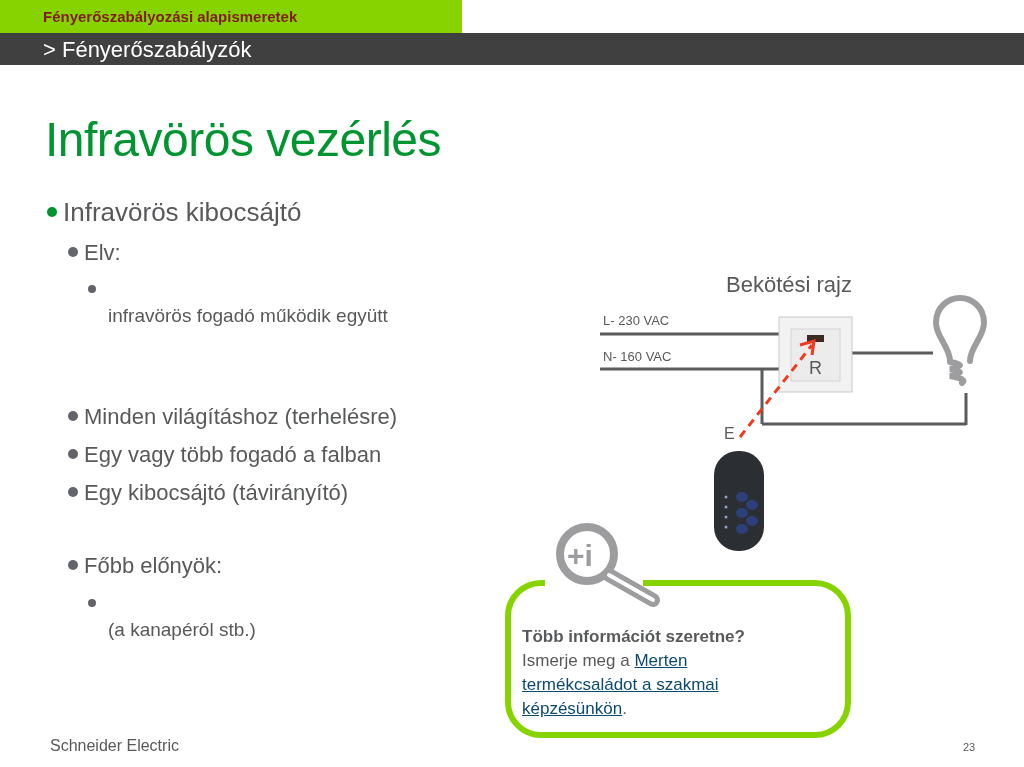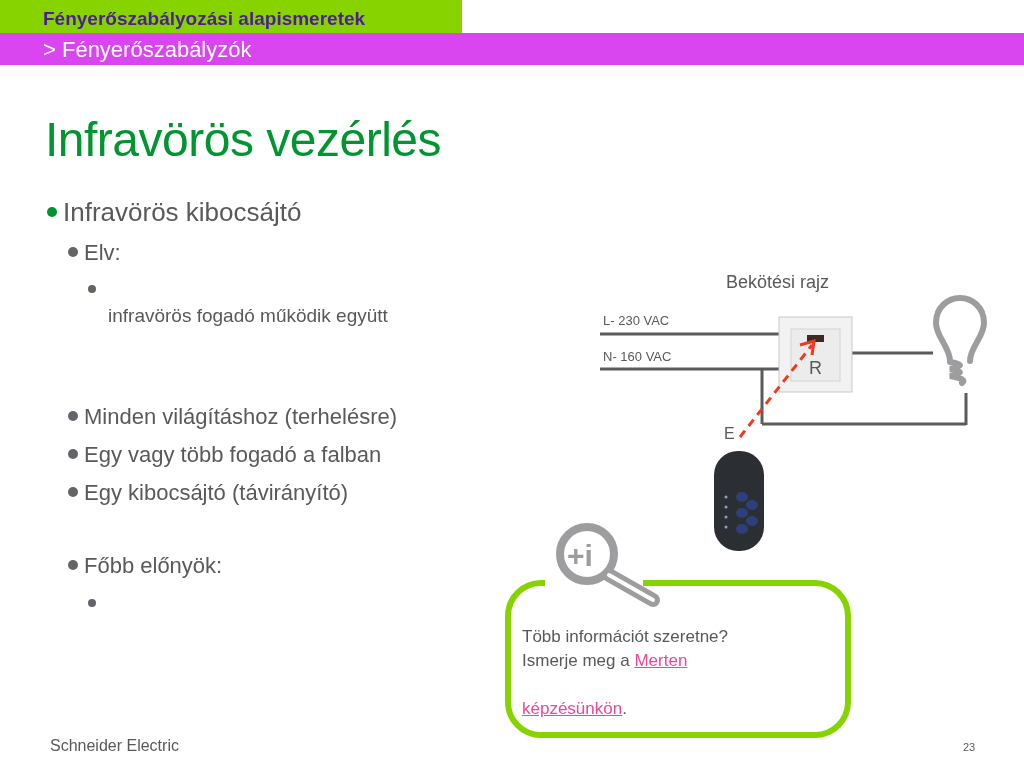--- a/index.html
+++ b/index.html
@@ -1,37 +1,37 @@
 <!DOCTYPE html>
 <html><head>
 <meta charset="utf-8">
 <style>
   html, body { margin: 0; padding: 0; }
   body { width: 1024px; height: 767px; position: relative; background: #ffffff; overflow: hidden; font-family: "Liberation Sans", sans-serif; }
   .top-bar { position: absolute; left: 0; top: 0; width: 462px; height: 33px; background: #87d300; }
-  .top-bar span { position: absolute; left: 43px; top: 8px; color: #4c1d95; font-size: 19px; font-weight: bold; }
-  .sub-bar { position: absolute; left: 0; top: 33px; width: 1024px; height: 32px; background: #d946ef; }
+  .top-bar span { position: absolute; left: 43px; top: 8px; color: #7f1d1d; font-size: 15px; font-weight: bold; }
+  .sub-bar { position: absolute; left: 0; top: 33px; width: 1024px; height: 32px; background: #404040; }
   .sub-bar span { position: absolute; left: 43px; top: 4px; color: #ffffff; font-size: 22px; }
   .title { position: absolute; left: 45px; top: 112px; color: #009530; font-size: 48px; margin: 0; font-weight: normal; letter-spacing: -0.5px; }
   .b { position: absolute; color: #58595b; white-space: nowrap; }
   .b .dot { display: inline-block; border-radius: 50%; vertical-align: middle; }
   .l1 { left: 47px; font-size: 26px; }
   .l1 .dot { width: 10px; height: 10px; background: #009530; margin-right: 6px; position: relative; top: -2px; }
   .l2 { left: 68px; font-size: 22px; }
   .l2 .dot { width: 10px; height: 10px; background: #626469; margin-right: 6px; position: relative; top: -2px; }
   .l3 { left: 88px; font-size: 19px; line-height: 26px; }
   .l3 .dot { width: 8px; height: 8px; background: #626469; margin-right: 8px; position: relative; top: -2px; }
   .l3 .cont { display: block; padding-left: 20px; }
   .diagram { position: absolute; left: 590px; top: 265px; width: 420px; height: 300px; }
-  .diag-label { position: absolute; font-size: 18px; color: #58595b; }
+  .diag-label { position: absolute; font-size: 22px; color: #58595b; }
   .info-box { position: absolute; left: 505px; top: 580px; width: 346px; height: 158px; border: 6px solid #87d300; border-radius: 36px; box-sizing: border-box; }
   .info-gap { position: absolute; left: 545px; top: 575px; width: 98px; height: 14px; background: #ffffff; }
   .info-text { position: absolute; left: 522px; top: 625px; font-size: 17px; line-height: 24px; color: #58595b; width: 310px; }
-  .info-text .bold { font-weight: normal; }
-  .info-text a { color: #ec4899; text-decoration: underline; }
+  .info-text .bold { font-weight: bold; }
+  .info-text a { color: #0c4a6e; text-decoration: underline; }
   .footer-left { position: absolute; left: 50px; top: 737px; font-size: 16px; color: #58595b; }
   .footer-right { position: absolute; left: 963px; top: 741px; font-size: 11px; color: #58595b; }
 </style>
 </head>
 <body>
 
 <div class="top-bar">
   <span>Fényerőszabályozási alapismeretek</span>
 </div>
 <div class="sub-bar">
@@ -57,20 +57,21 @@
   <span class="dot"></span><span>Egy vagy több fogadó a falban</span>
 </div>
 <div class="b l2" style="top:480px;">
   <span class="dot"></span><span>Egy kibocsájtó (távirányító)</span>
 </div>
 <div class="b l2" style="top:553px;">
   <span class="dot"></span><span>Főbb előnyök:</span>
 </div>
 <div class="b l3" style="top:591px;">
   <span class="dot"></span>
+  <span class="cont">(a kanapéról stb.)</span>
 </div>
 
 <div class="diagram">
   <span class="diag-label" style="left:136px; top:7px;">Bekötési rajz</span>
   <span class="diag-label" style="left:13px; top:48px; font-size:13px;">L- 230 VAC</span>
   <span class="diag-label" style="left:13px; top:84px; font-size:13px;">N- 160 VAC</span>
   <span class="diag-label" style="left:134px; top:160px; font-size:16px;">E</span>
   <svg width="420" height="300" style="position:absolute;left:0;top:0;">
 
     <line x1="10" y1="69" x2="190" y2="69" stroke="#5a5b5d" stroke-width="3"></line>
@@ -116,18 +117,18 @@
 <div class="info-gap"></div>
 <svg style="position:absolute;left:553px;top:520px;" width="120" height="90">
   <circle cx="34" cy="34" r="27" fill="none" stroke="#9d9d9f" stroke-width="8"></circle>
   <line x1="56" y1="55" x2="100" y2="80" stroke="#9d9d9f" stroke-width="14" stroke-linecap="round"></line>
   <line x1="56" y1="55" x2="100" y2="80" stroke="#ffffff" stroke-width="4" stroke-linecap="round"></line>
   <text x="14" y="46" font-family="Liberation Sans, sans-serif" font-size="30" font-weight="bold" fill="#9d9d9f">+i</text>
 </svg>
 <div class="info-text">
   <span class="bold">Több információt szeretne?</span><br>
   <span>Ismerje meg a </span><a>Merten</a><br>
-  <br>
+  <a>termékcsaládot a  szakmai</a><br>
   <a>képzésünkön</a><span>.</span>
 </div>
 
 <div class="footer-left">Schneider Electric</div>
 <div class="footer-right">23</div>
 
 </body></html>

